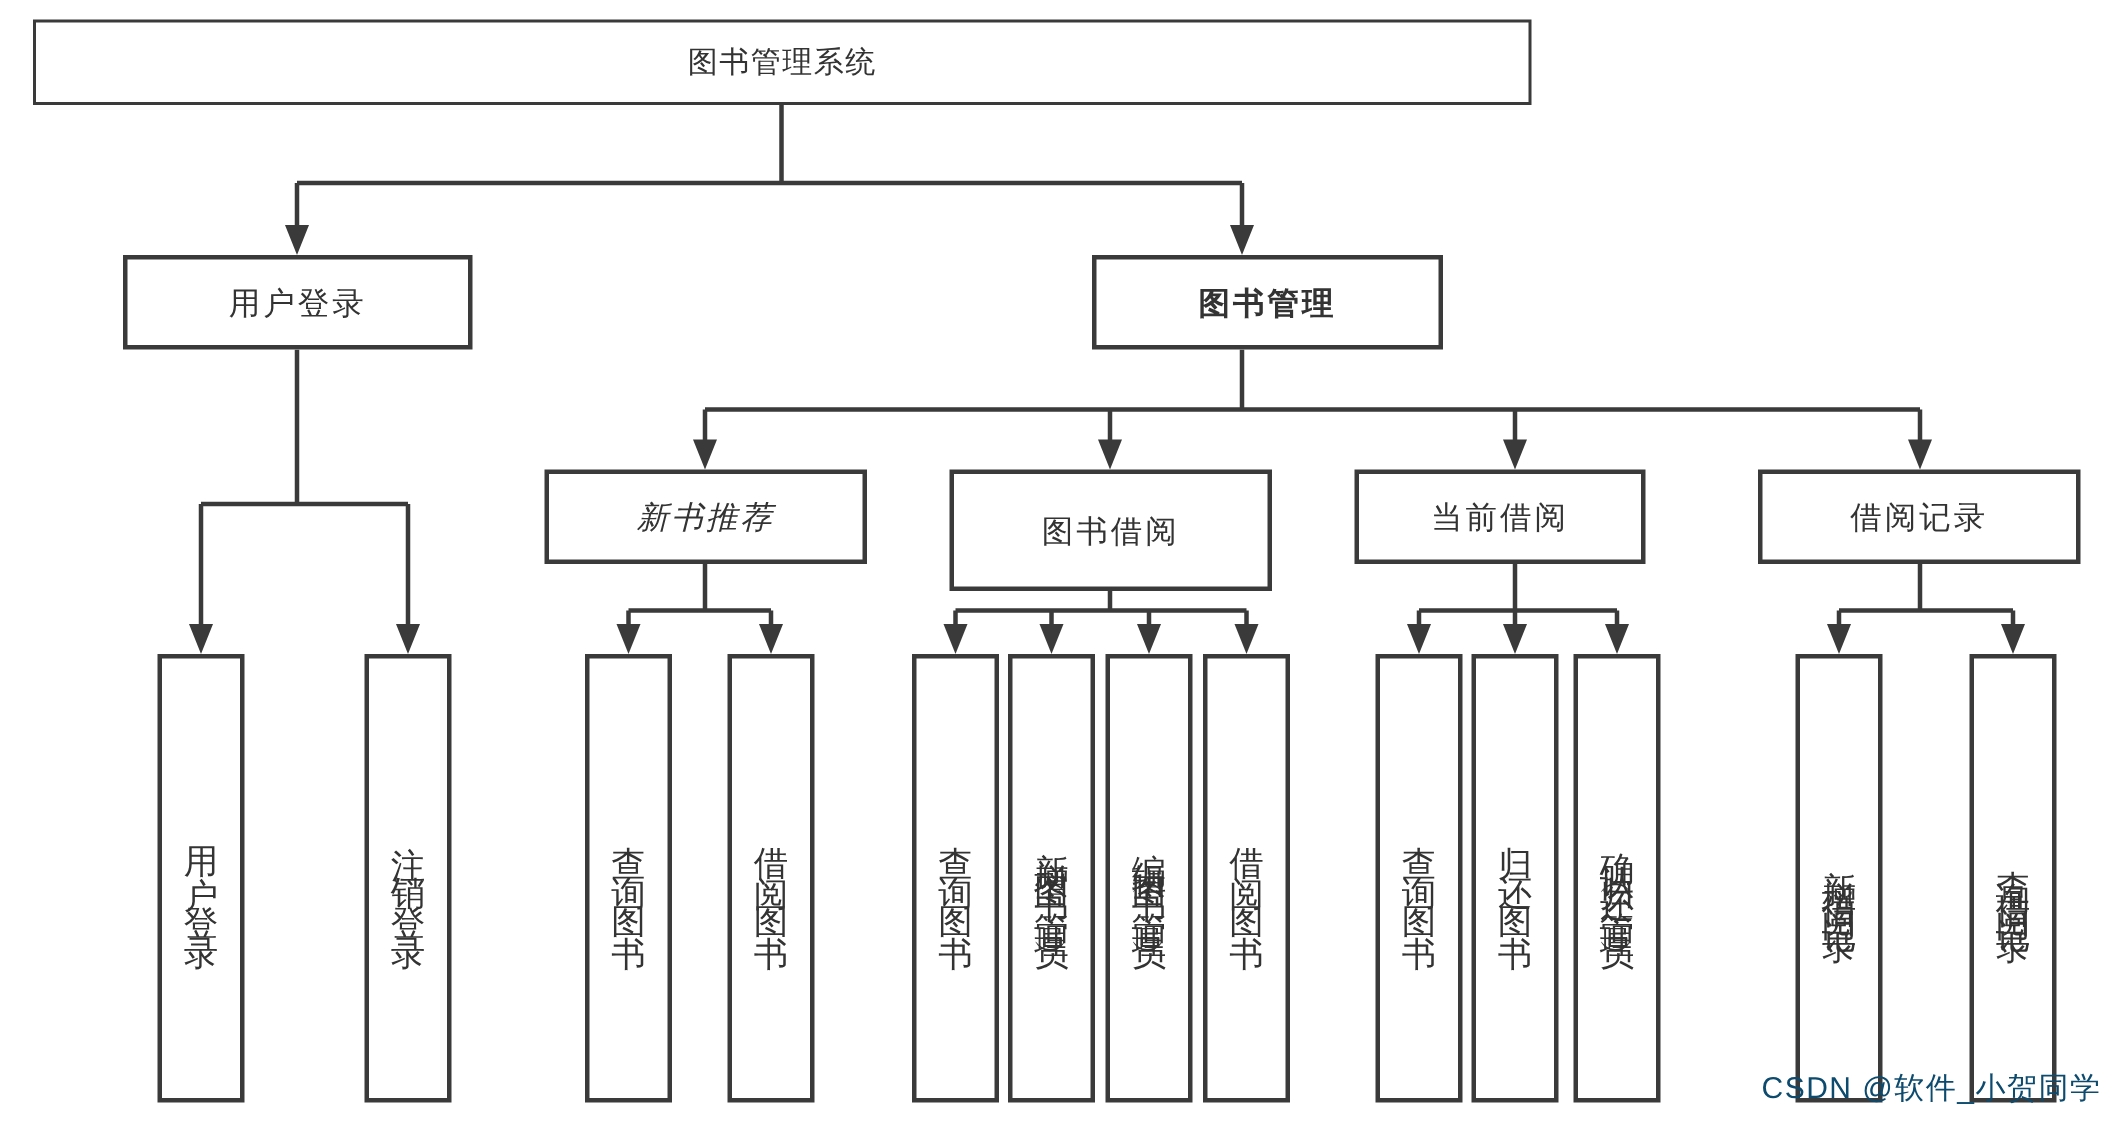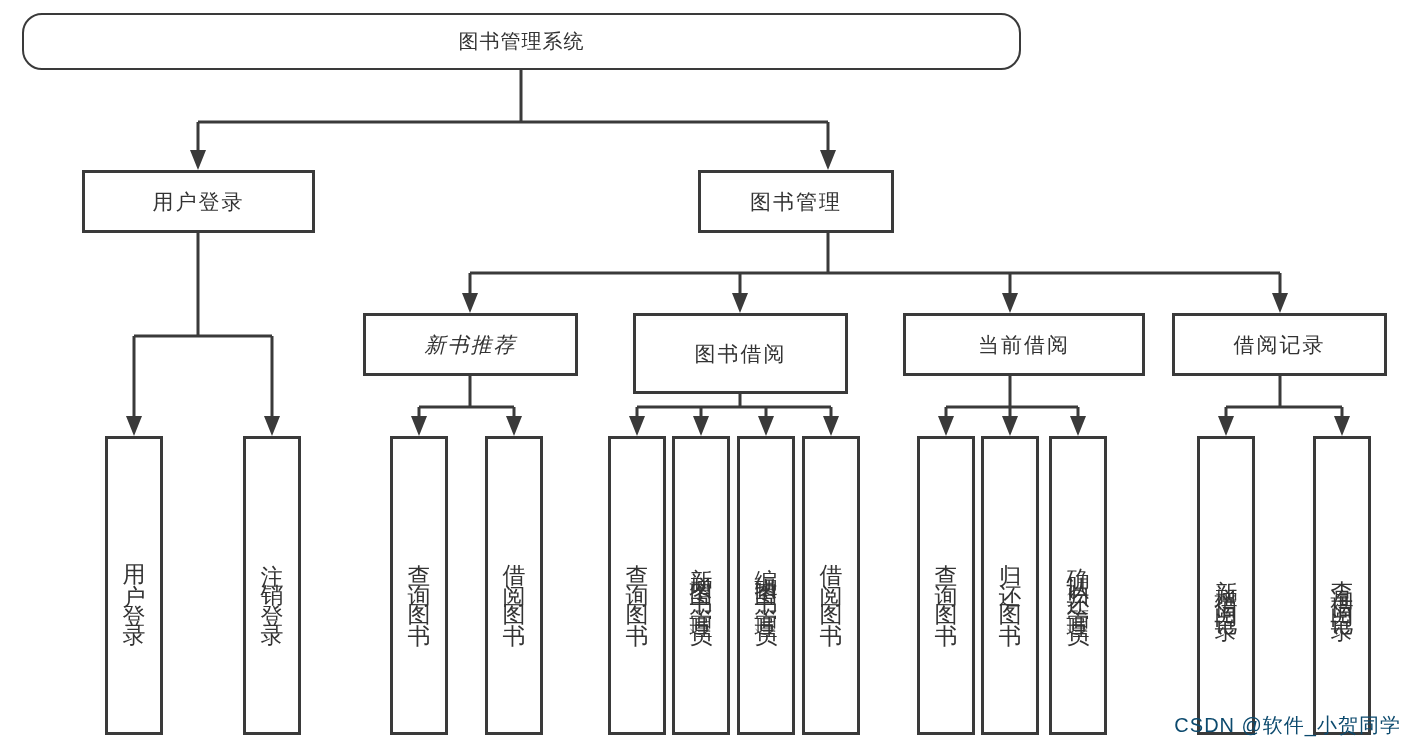--- a/index.html
+++ b/index.html
@@ -11,21 +11,21 @@
     color:#333333;
   }
   .stage{position:absolute;left:0;top:0;width:1405px;height:747px;}
   svg.wires{position:absolute;left:0;top:0;width:1405px;height:747px;}
   .node{
     position:absolute;box-sizing:border-box;
     border:3px solid #3a3a3a;background:#ffffff;
     display:flex;align-items:center;justify-content:center;
     color:#333333;
   }
-  .node.root{border-width:2px;font-size:20px;letter-spacing:1px;border-radius:20px;}
+  .node.root{border-width:2px;font-size:20px;letter-spacing:1px;}
   .node.lvl{font-size:21px;letter-spacing:2px;}
   .node.leaf{
     writing-mode:vertical-rl;
     font-size:23px;
     line-height:1.0;
   }
   .leaf-label{letter-spacing:8px;}
   .leaf-label.loose{letter-spacing:20px;}
   .watermark{
     position:absolute;right:4px;top:712px;
@@ -65,25 +65,25 @@
       <polygon points="1002,416 1018,416 1010,436"></polygon>
       <polygon points="1070,416 1086,416 1078,436"></polygon>
       <polygon points="1218,416 1234,416 1226,436"></polygon>
       <polygon points="1334,416 1350,416 1342,436"></polygon>
     </g>
   </svg>
 
   <div class="node root" style="left:22px;top:13px;width:999px;height:57px;">图书管理系统</div>
 
   <div class="node lvl" style="left:82px;top:170px;width:233px;height:63px;">用户登录</div>
-  <div class="node lvl" style="left:698px;top:170px;width:196px;height:63px;">图书管理</div>
+  <div class="node lvl" style="left:728px;top:170px;width:234px;height:63px;font-weight:bold;">图书管理</div>
 
   <div class="node lvl" style="left:363px;top:313px;width:215px;height:63px;font-style:italic;">新书推荐</div>
   <div class="node lvl" style="left:633px;top:313px;width:215px;height:81px;">图书借阅</div>
-  <div class="node lvl" style="left:903px;top:313px;width:242px;height:63px;">当前借阅</div>
+  <div class="node lvl" style="left:903px;top:313px;width:194px;height:63px;">当前借阅</div>
   <div class="node lvl" style="left:1172px;top:313px;width:215px;height:63px;">借阅记录</div>
 
   <div class="node leaf" style="left:105px;top:436px;width:58px;height:299px;">
     <span class="leaf-label loose">用户登录</span>
   </div>
   <div class="node leaf" style="left:243px;top:436px;width:58px;height:299px;">
     <span class="leaf-label loose">注销登录</span>
   </div>
 
   <div class="node leaf" style="left:390px;top:436px;width:58px;height:299px;">

